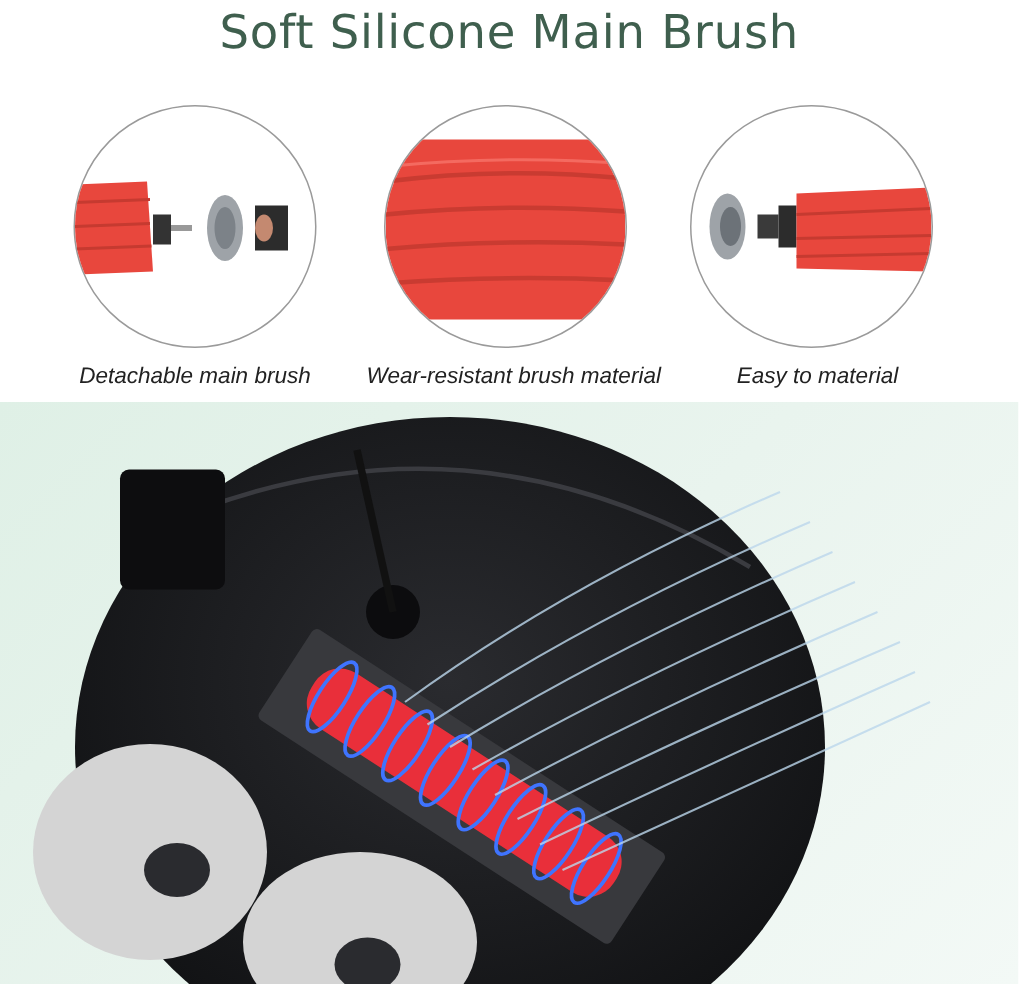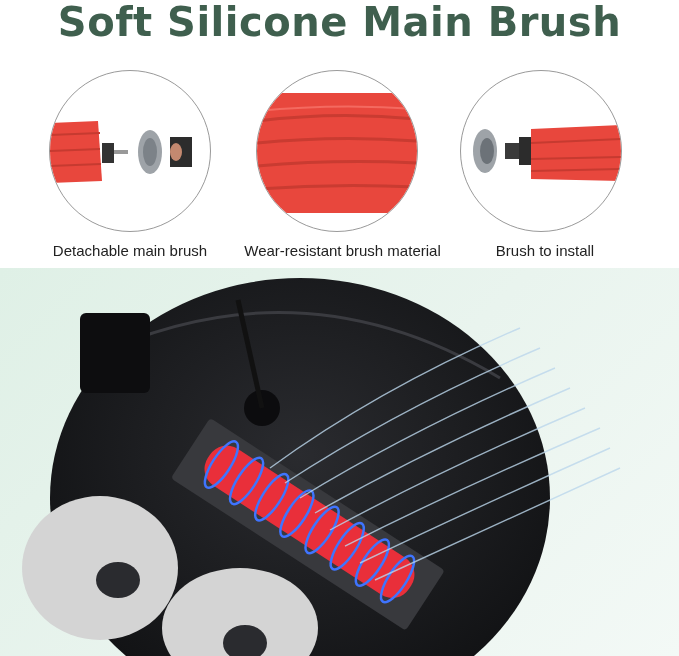--- a/index.html
+++ b/index.html
@@ -1,20 +1,20 @@
 <!DOCTYPE html>
 <html><head>
   <meta charset="utf-8">
   <style>
     html, body { margin:0; padding:0; }
     body { width:679px; height:656px; overflow:hidden; background:#ffffff; position:relative; font-family:"Liberation Sans", sans-serif; }
-    .title { position:absolute; left:0; top:0; width:679px; text-align:center; font-family:"DejaVu Sans", sans-serif; font-weight:bold; font-size:40px; line-height:44px; color:#3f5f4e; letter-spacing:0.5px; }
+    .title { position:absolute; left:0; top:0; width:679px; text-align:center; font-family:"DejaVu Sans", sans-serif; font-weight:normal; font-size:31px; line-height:44px; color:#3f5f4e; letter-spacing:0.5px; }
     .circle { position:absolute; top:70px; width:160px; height:160px; border-radius:50%; border:1px solid #9a9a9a; overflow:hidden; background:#fff; }
     .c1 { left:49px; } .c2 { left:256px; } .c3 { left:460px; }
-    .caption { position:absolute; top:242px; font-size:15px; color:#222; text-align:center; }
+    .caption { position:absolute; top:242px; font-size:15px; color:#222; text-align:center;font-style:italic; }
     .cap1 { left:40px; width:180px; } .cap2 { left:225px; width:235px; } .cap3 { left:470px; width:150px; }
     .scene { position:absolute; left:0; top:268px; width:679px; height:388px; background:linear-gradient(135deg,#dff0e6 0%,#e9f4ee 50%,#f3f9f6 100%); overflow:hidden; }
     svg { display:block; }
   </style>
 </head>
 <body>
 
 <div class="title">Soft Silicone Main Brush</div>
 
 <div class="circle c1">
@@ -44,21 +44,21 @@
     <ellipse cx="26" cy="80" rx="7" ry="13" fill="#6c7278"></ellipse>
     <rect x="44" y="72" width="14" height="16" fill="#3a3a3a"></rect>
     <rect x="58" y="66" width="12" height="28" fill="#2c2c2c"></rect>
     <path d="M70 58 L160 54 L160 110 L70 108 Z" fill="#e8473d"></path>
     <path d="M70 72 L160 68 M70 88 L160 86 M70 100 L160 98" stroke="#c63a30" stroke-width="2"></path>
   </svg>
 </div>
 
 <div class="caption cap1">Detachable main brush</div>
 <div class="caption cap2">Wear-resistant brush material</div>
-<div class="caption cap3">Brush to install</div>
+<div class="caption cap3">Easy to material</div>
 
 <div class="scene">
   <svg width="679" height="388" viewBox="0 0 679 388">
     <defs>
       <radialGradient id="body" cx="50%" cy="40%" r="60%">
         <stop offset="0%" stop-color="#2a2b2f"></stop>
         <stop offset="100%" stop-color="#111214"></stop>
       </radialGradient>
     </defs>
     <ellipse cx="300" cy="230" rx="250" ry="220" fill="url(#body)"></ellipse>

